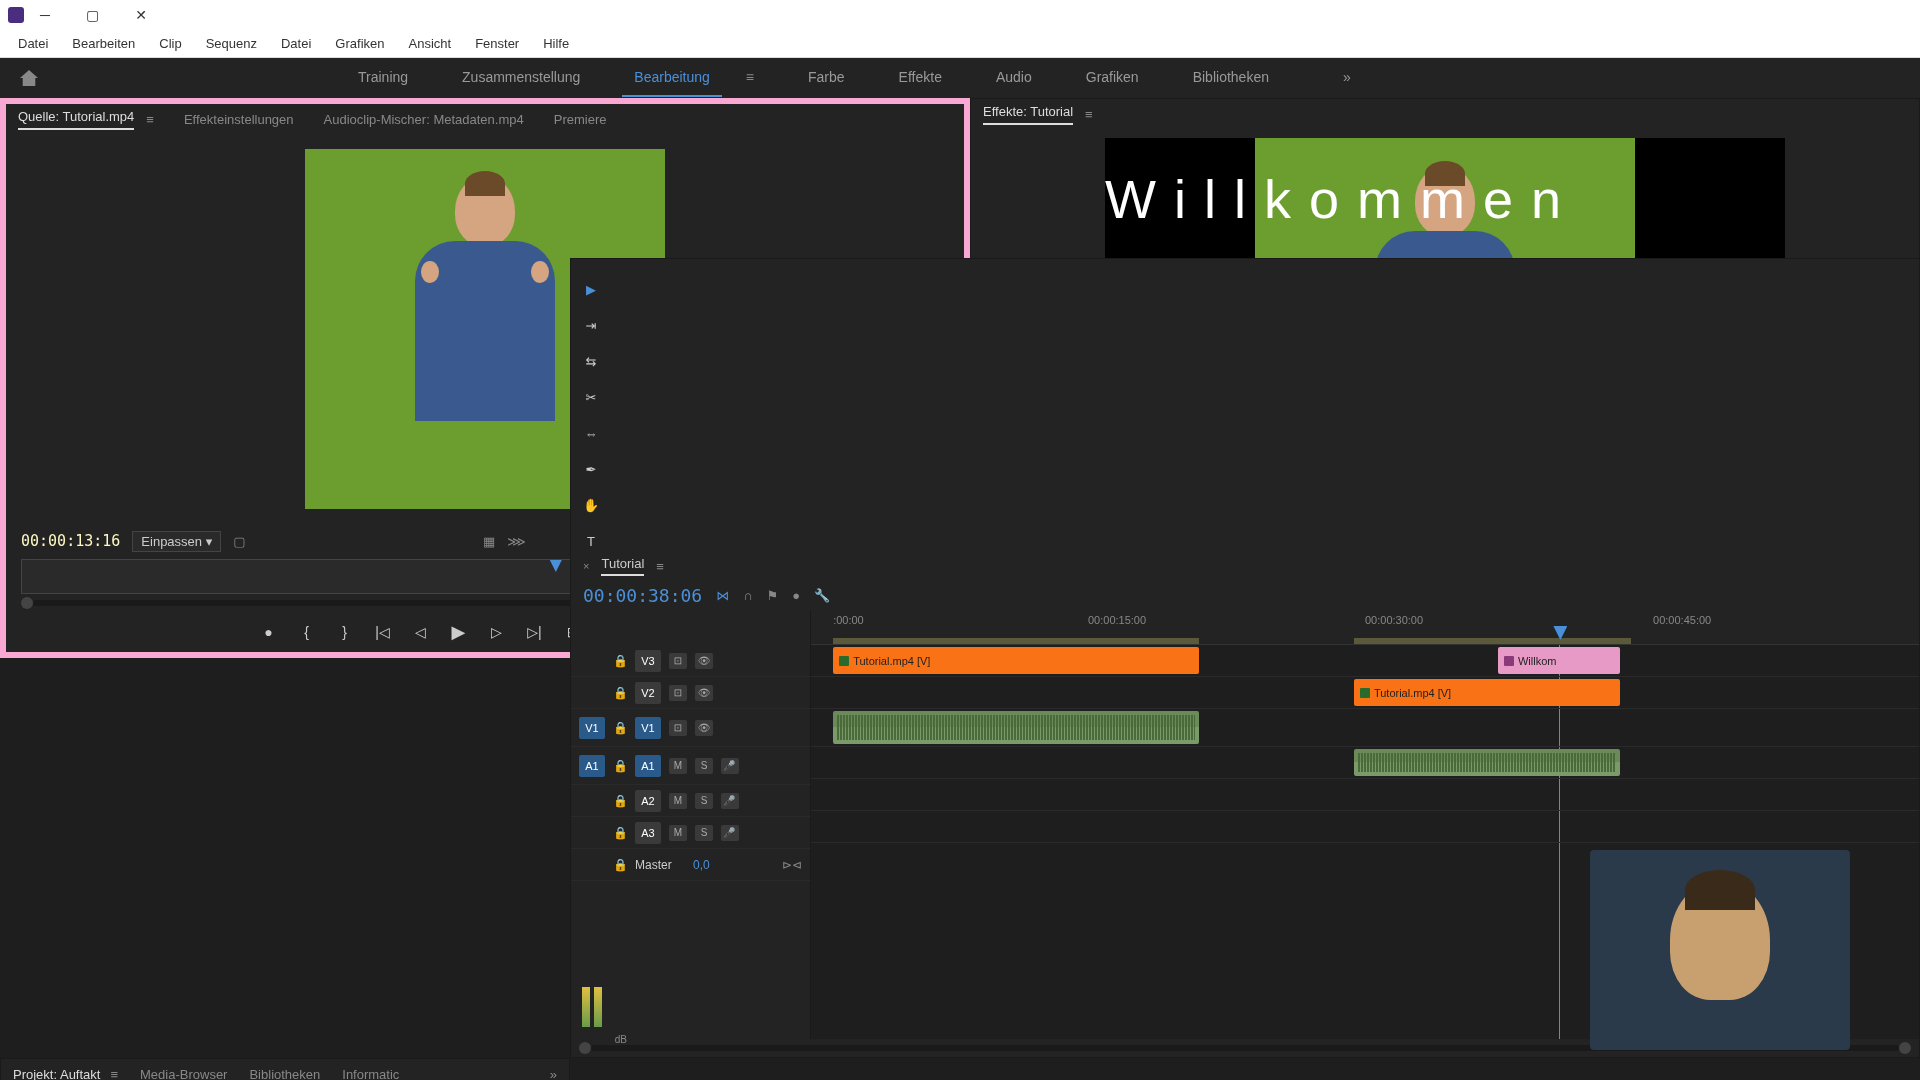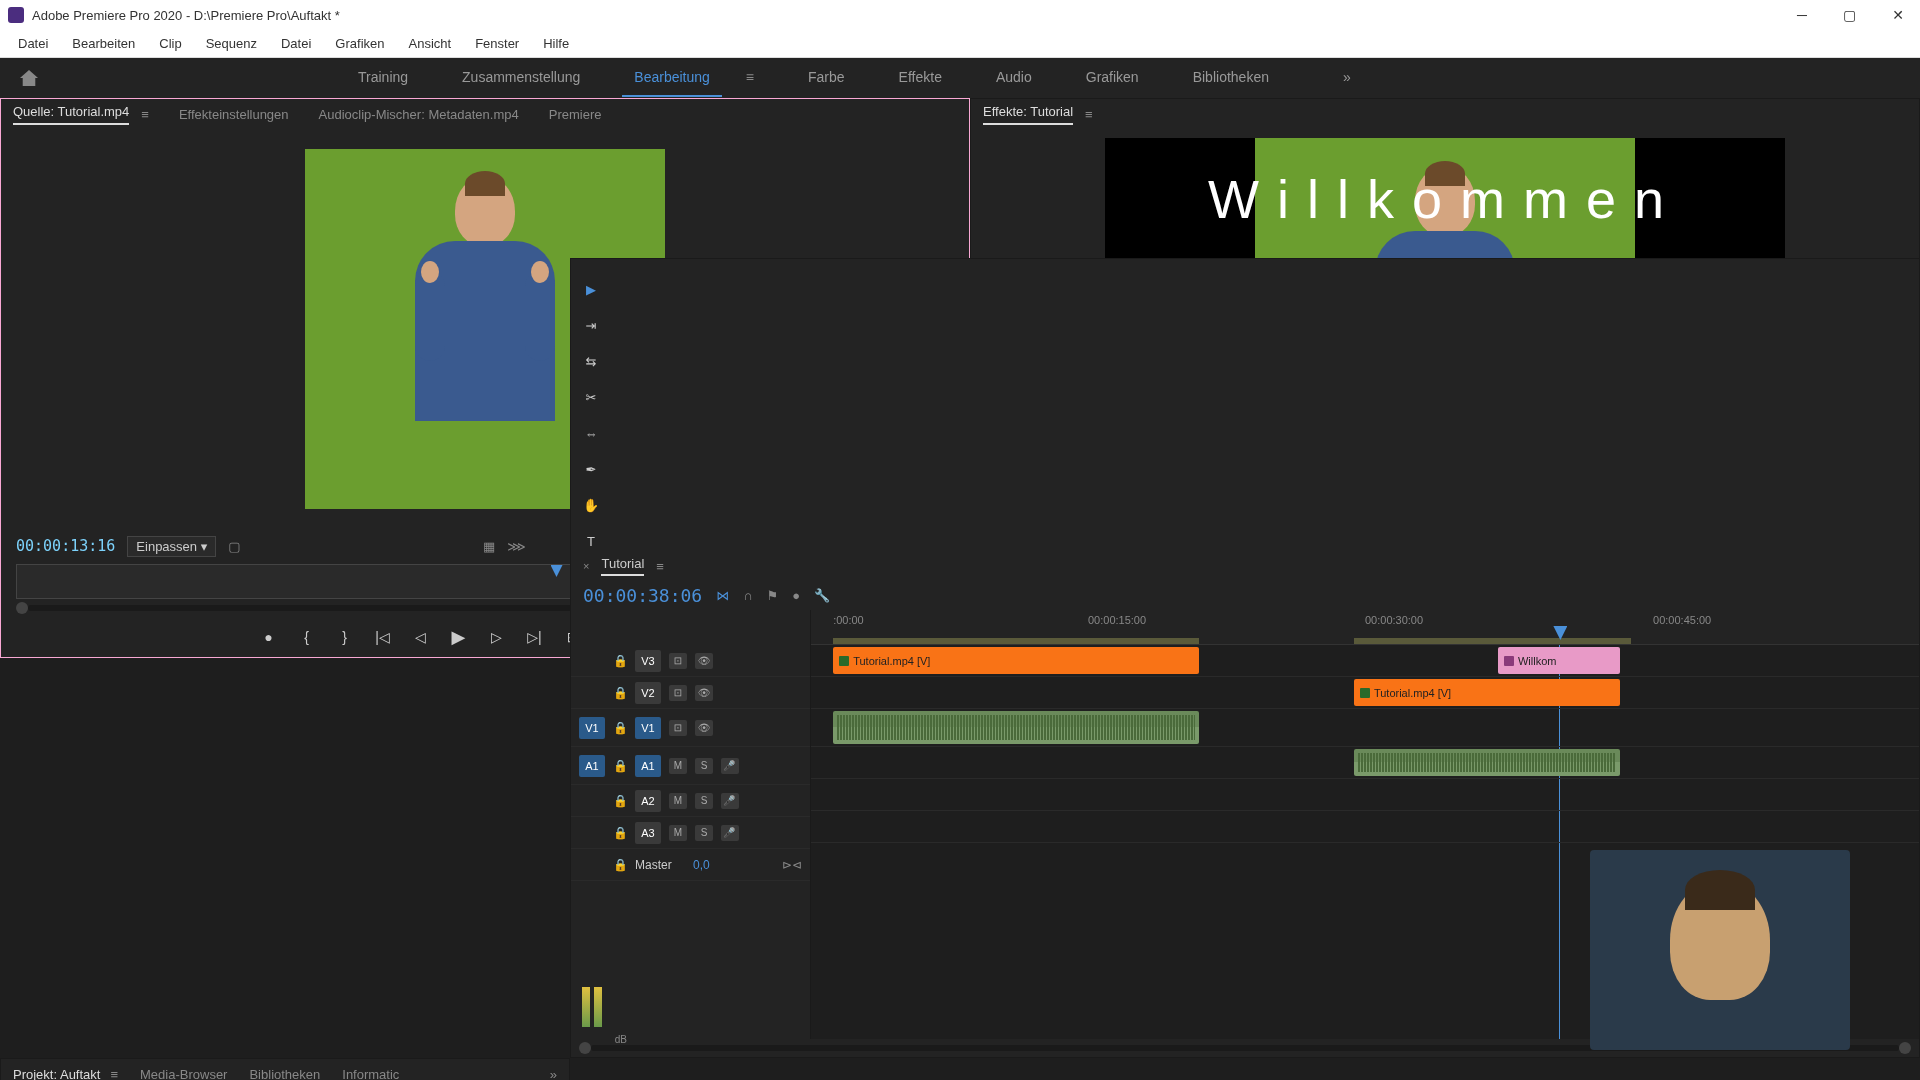--- a/index.html
+++ b/index.html
@@ -12,38 +12,38 @@
 .menubar{height:28px;background:#fff;display:flex;align-items:center;padding:0 8px;gap:4px;color:#333;border-bottom:1px solid #ddd}
 .menubar span{padding:4px 10px;font-size:13px;cursor:pointer}
 .workspacebar{height:40px;background:#232323;display:flex;align-items:center;padding:0 20px;gap:8px}
 .workspacebar .home{width:18px;height:16px;background:#888;clip-path:polygon(50% 0,100% 50%,85% 50%,85% 100%,15% 100%,15% 50%,0 50%)}
 .workspacebar .tabs{display:flex;gap:30px;margin-left:300px}
 .workspacebar .tabs span{padding:10px 12px;color:#999;cursor:pointer;font-size:14px}
 .workspacebar .tabs span.active{color:#4a90d9;border-bottom:2px solid #4a90d9}
 .workspacebar .chev{color:#999;margin-left:20px}
 .main{display:grid;grid-template-columns:970px 950px;grid-template-rows:560px 400px;height:calc(1080px - 98px)}
 .panel{background:#232323;border:1px solid #1a1a1a;display:flex;flex-direction:column}
-.panel.active{border:1px solid #f9a8d4}
+.panel.active{border:6px solid #f9a8d4}
 .paneltabs{height:30px;display:flex;align-items:center;padding:0 12px;gap:30px;font-size:13px}
 .paneltabs span{color:#888;cursor:pointer}
 .paneltabs span.active{color:#ddd;border-bottom:2px solid #ddd;padding-bottom:4px}
 .paneltabs .menu{color:#888;margin-left:-18px}
 .monitor{flex:1;display:flex;align-items:center;justify-content:center;background:#232323;position:relative}
 .video-frame{background:#000;position:relative;display:flex;align-items:center;justify-content:center}
 .greenscreen{background:#6b9e2f;width:100%;height:100%;display:flex;align-items:center;justify-content:center;position:relative}
 .person{width:55%;height:85%;position:relative}
 .person .head{width:60px;height:70px;background:#d4a580;border-radius:50% 50% 45% 45%;margin:0 auto;position:relative}
 .person .head::after{content:'';position:absolute;top:-5px;left:10px;right:10px;height:25px;background:#6b4a2a;border-radius:50% 50% 0 0}
 .person .body{width:140px;height:180px;background:#3a5a8f;border-radius:40px 40px 0 0;margin:0 auto;margin-top:-5px;position:relative}
 .person .arms{position:absolute;top:30px;width:100%;display:flex;justify-content:space-between}
 .person .arm{width:30px;height:90px;background:#3a5a8f;border-radius:15px}
 .person .hand{width:18px;height:22px;background:#d4a580;border-radius:50%;margin:0 auto;margin-top:-10px}
-.overlay-text{position:absolute;top:30px;left:0;right:0;text-align:center;color:#fff;font-size:54px;font-weight:400;letter-spacing:18px}
+.overlay-text{position:absolute;top:30px;left:0;right:0;text-align:left;color:#fff;font-size:54px;font-weight:400;letter-spacing:18px}
 .controls-row{height:36px;display:flex;align-items:center;padding:0 15px;gap:12px;font-size:13px}
-.timecode{color:#7dd3fc;font-family:monospace;font-size:15px}
+.timecode{color:#fef9c3;font-family:monospace;font-size:15px}
 .timecode.right{color:#ccc}
 .zoom-sel{background:#2a2a2a;border:1px solid #444;padding:2px 8px;color:#ccc;cursor:pointer}
 .spacer{flex:1}
 .ruler{height:35px;background:#2a2a2a;margin:0 15px;position:relative;border:1px solid #444}
 .ruler .playhead{position:absolute;top:0;width:12px;height:12px;background:#4a90d9;clip-path:polygon(0 0,100% 0,50% 100%)}
 .scrollbar{height:18px;margin:0 15px;display:flex;align-items:center}
 .scrollbar .track{flex:1;height:6px;background:#1a1a1a;border-radius:3px;position:relative}
 .scrollbar .cap{width:12px;height:12px;background:#444;border-radius:50%}
 .transport{height:40px;display:flex;align-items:center;justify-content:center;gap:18px}
 .transport .btn{width:20px;height:20px;color:#ccc;cursor:pointer;display:flex;align-items:center;justify-content:center;font-size:14px}
@@ -98,21 +98,20 @@
 .meters .bar2{left:22px}
 .webcam{position:absolute;bottom:30px;right:70px;width:260px;height:200px;background:#2a3a4a;border-radius:4px;overflow:hidden}
 .webcam .face{width:100px;height:120px;background:#c8a070;border-radius:50% 50% 40% 40%;margin:30px auto 0;position:relative}
 .webcam .face::before{content:'';position:absolute;top:-10px;left:15px;right:15px;height:40px;background:#3a2a1a;border-radius:50% 50% 0 0}
 </style>
 </head>
 <body>
 
 <div class="titlebar">
   <div class="icon"></div>
-  <div class="title">Adobe Premiere Pro 2020 - D:\Premiere Pro\Auftakt *</div>
   <div class="winbtns">
     <span>─</span>
     <span>▢</span>
     <span>✕</span>
   </div>
 </div>
 
 <div class="menubar">
   <span>Datei</span>
   <span>Bearbeiten</span>

